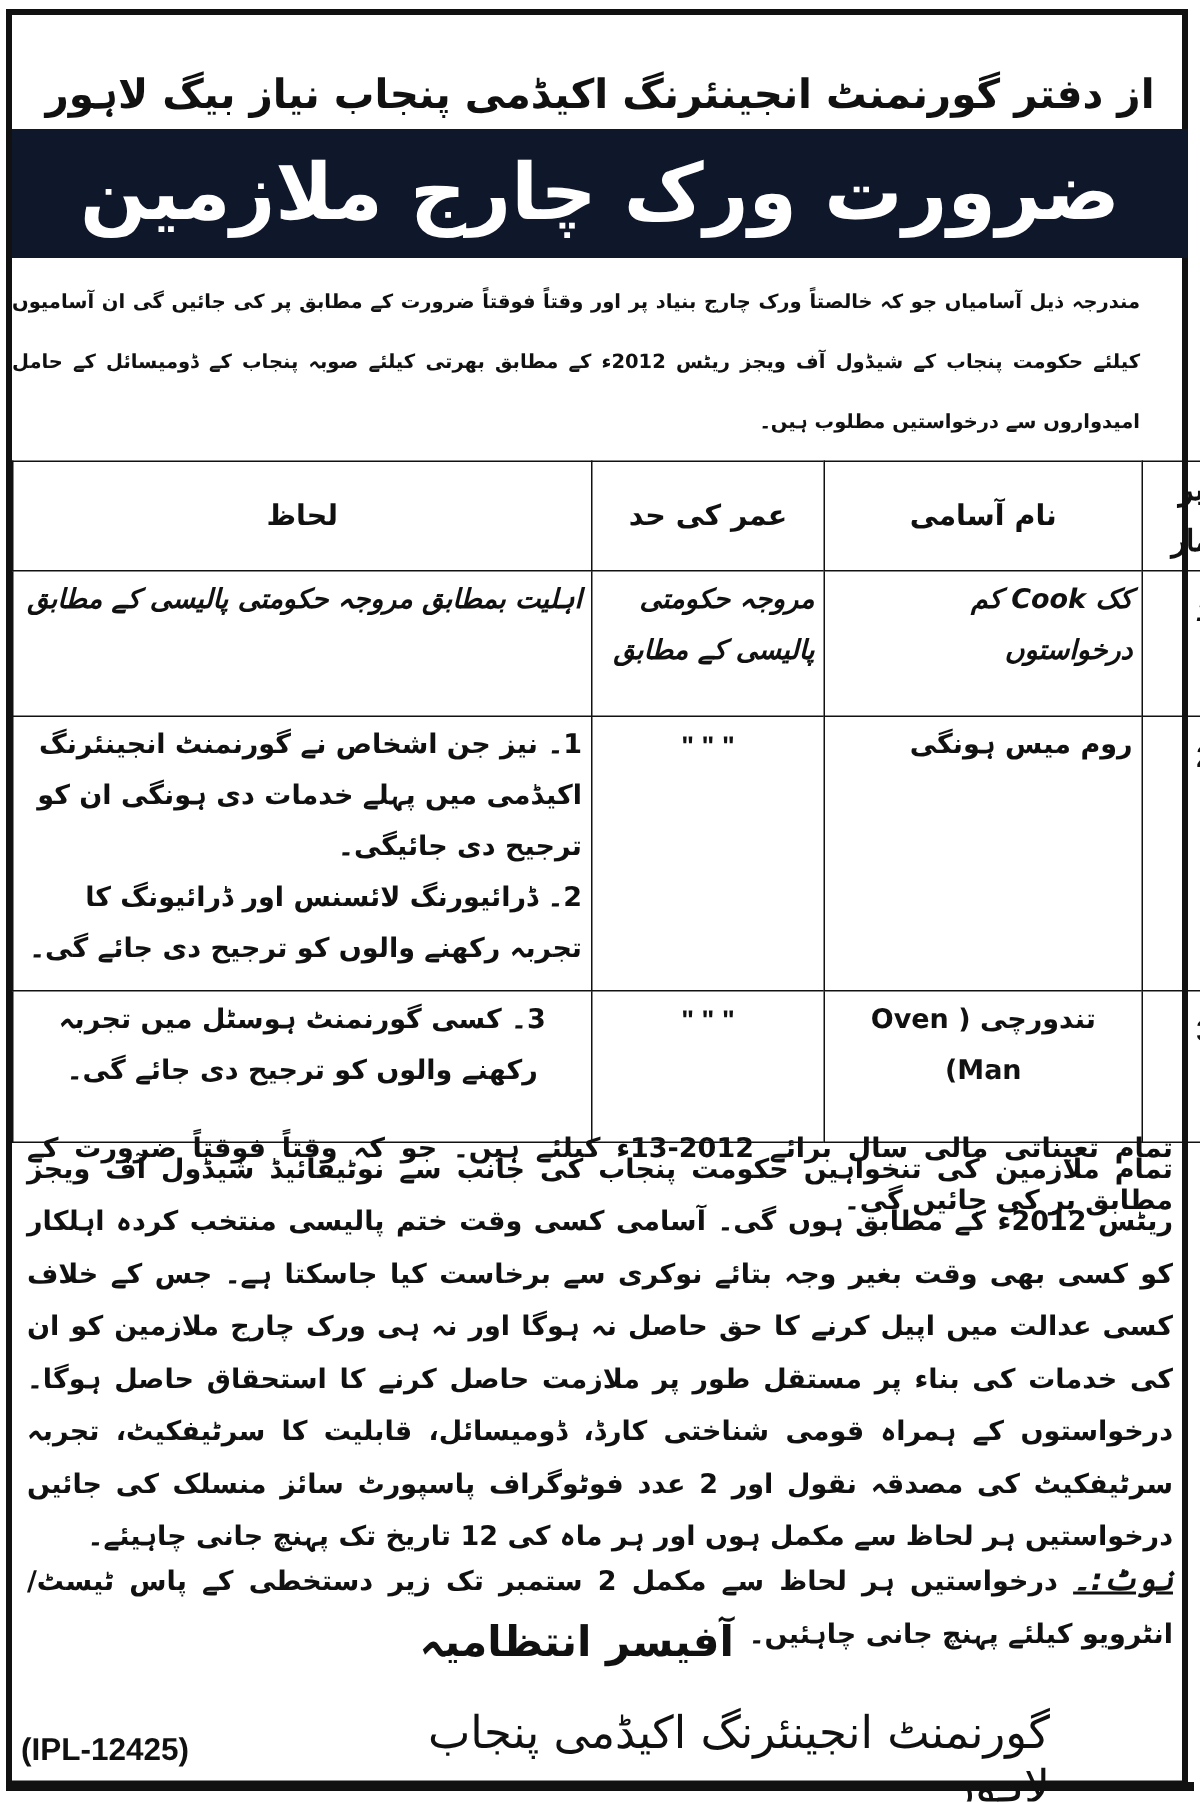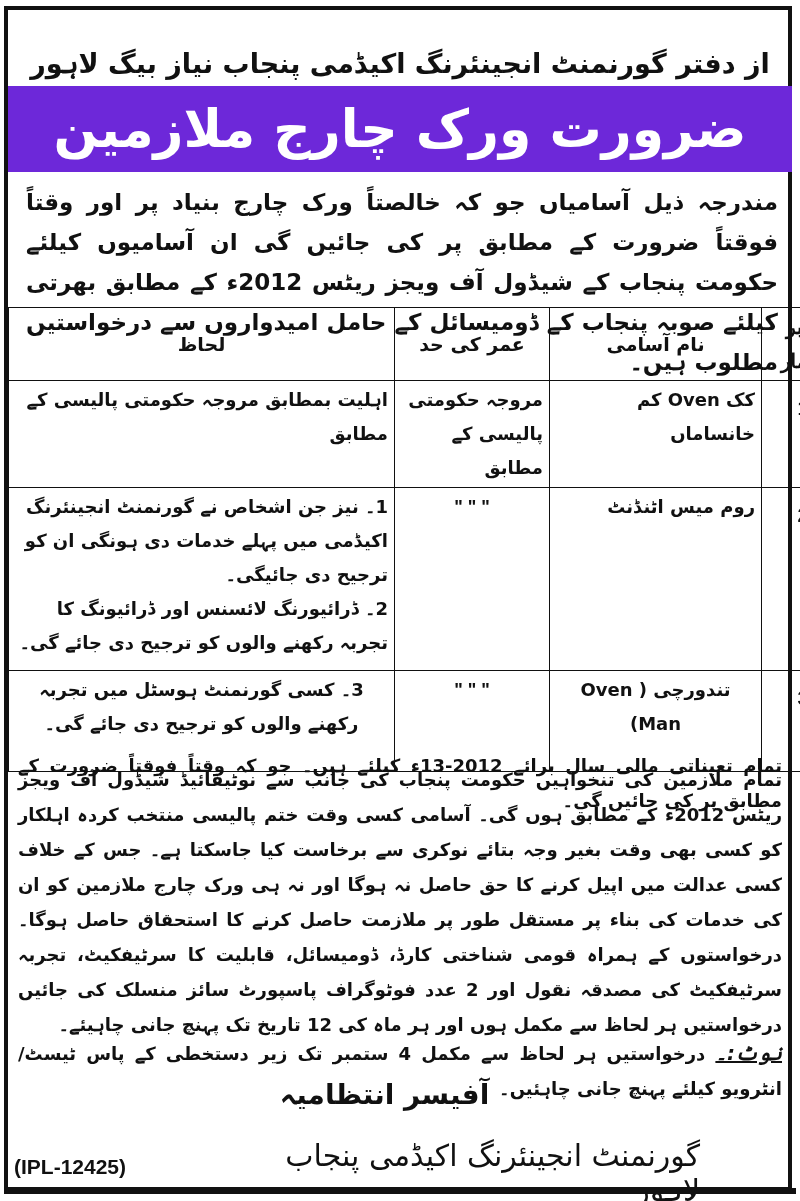--- a/index.html
+++ b/index.html
@@ -4,34 +4,34 @@
 <style>
   html, body { margin: 0; padding: 0; background: #ffffff; }
   body { width: 800px; height: 1201px; position: relative; overflow: hidden;
          font-family: "DejaVu Sans", sans-serif; color: #111; }
   .frame { position: absolute; left: 4px; top: 6px; width: 788px; height: 1185px;
            border: 4px solid #111; box-sizing: border-box; }
   .frame-bottom { position: absolute; left: 4px; top: 1188px; width: 792px; height: 6px; background:#111; }
   .rtl { direction: rtl; unicode-bidi: embed; }
   .org-header { position: absolute; top: 46px; left: 0; width: 800px; text-align: center;
                 font-size: 27px; font-weight: bold; line-height: 36px; }
-  .title-bar { position: absolute; left: 8px; top: 86px; width: 784px; height: 86px; background: #6d28d9;
+  .title-bar { position: absolute; left: 8px; top: 86px; width: 784px; height: 86px; background: #0f172a;
                color: #fff; text-align: center; font-size: 52px; font-weight: bold; line-height: 86px; }
-  .intro { position: absolute; top: 182px; left: 26px; width: 752px; font-size: 23px; font-weight: bold;
+  .intro { position: absolute; top: 182px; left: 8px; width: 752px; font-size: 13px; font-weight: bold;
            line-height: 40px; text-align: justify; }
   table.posts { position: absolute; left: 8px; top: 307px; width: 784px; border-collapse: collapse;
                 table-layout: fixed; }
   table.posts td, table.posts th { border: 1.5px solid #111; vertical-align: top; font-size: 18px;
                 font-weight: bold; line-height: 34px; padding: 2px 6px; }
   table.posts th { height: 40px; vertical-align: middle; font-size: 19px; text-align: center; }
   .c-sr { width: 70px; text-align: center; vertical-align: middle !important; font-family: "Liberation Sans", sans-serif; font-size: 20px !important; }
   .c-name { width: 199px; }
   .c-age { width: 142px; }
   .c-cond { width: 373px; }
-  .row1 td { height: 84px; }
+  .row1 td { height: 84px; font-style: italic; }
   .row2 td { height: 170px; }
   .row3 td { height: 88px; text-align: center; }
   .ditto { text-align: center; font-family: "Liberation Sans", sans-serif; }
   .sr-num { vertical-align: top !important; padding-top: 10px !important; }
   .para { position: absolute; left: 18px; width: 764px; font-size: 18px; font-weight: bold; line-height: 35px; text-align: justify; }
   .note-label { text-decoration: underline; font-size: 20px; font-style: italic; }
   .officer { position: absolute; top: 1078px; left: 0; width: 769px; text-align: center; font-size: 28px; font-weight: bold; }
   .org-footer { position: absolute; top: 1138px; left: 240px; width: 460px; font-size: 30px; font-weight: normal; }
   .ipl { position: absolute; top: 1155px; left: 14px; font-family: "Liberation Sans", sans-serif; font-weight: bold; font-size: 21px; }
 </style>
@@ -50,27 +50,27 @@
 <table class="posts rtl">
   <tbody>
       <tr>
     <th class="c-sr">نمبر شمار</th>
     <th class="c-name">نام آسامی</th>
     <th class="c-age">عمر کی حد</th>
     <th class="c-cond">لحاظ</th>
   </tr>
   <tr class="row1">
     <td class="c-sr sr-num">1</td>
-    <td>کک Oven کم خانساماں</td>
+    <td>کک Cook کم درخواستوں</td>
     <td>مروجہ حکومتی پالیسی کے مطابق</td>
     <td>اہلیت بمطابق مروجہ حکومتی پالیسی کے مطابق</td>
   </tr>
   <tr class="row2">
     <td class="c-sr sr-num">2</td>
-    <td>روم میس اٹنڈنٹ</td>
+    <td>روم میس ہونگی</td>
     <td class="ditto">" " "</td>
     <td>
       <div>1۔ نیز جن اشخاص نے گورنمنٹ انجینئرنگ اکیڈمی میں پہلے خدمات دی ہونگی ان کو ترجیح دی جائیگی۔</div>
       <div>2۔ ڈرائیورنگ لائسنس اور ڈرائیونگ کا تجربہ رکھنے والوں کو ترجیح دی جائے گی۔</div>
     </td>
   </tr>
   <tr class="row3">
     <td class="c-sr sr-num">3</td>
     <td>تندورچی ( Oven Man)</td>
     <td class="ditto">" " "</td>
@@ -78,18 +78,18 @@
   </tr>
 </tbody>
   </table>
 
 <div class="para rtl" style="top:722px;margin-top:26px;">تمام تعیناتی مالی سال برائے 2012-13ء کیلئے ہیں۔ جو کہ وقتاً فوقتاً ضرورت کے مطابق پر کی جائیں گی۔</div>
 
 <div class="para rtl" style="top:762px;">تمام ملازمین کی تنخواہیں حکومت پنجاب کی جانب سے نوٹیفائیڈ شیڈول آف ویجز ریٹس 2012ء کے مطابق ہوں گی۔ آسامی کسی وقت ختم پالیسی منتخب کردہ اہلکار کو کسی بھی وقت بغیر وجہ بتائے نوکری سے برخاست کیا جاسکتا ہے۔ جس کے خلاف کسی عدالت میں اپیل کرنے کا حق حاصل نہ ہوگا اور نہ ہی ورک چارج ملازمین کو ان کی خدمات کی بناء پر مستقل طور پر ملازمت حاصل کرنے کا استحقاق حاصل ہوگا۔ درخواستوں کے ہمراہ قومی شناختی کارڈ، ڈومیسائل، قابلیت کا سرٹیفکیٹ، تجربہ سرٹیفکیٹ کی مصدقہ نقول اور 2 عدد فوٹوگراف پاسپورٹ سائز منسلک کی جائیں درخواستیں ہر لحاظ سے مکمل ہوں اور ہر ماہ کی 12 تاریخ تک پہنچ جانی چاہیئے۔</div>
 
 <div class="para rtl" style="top:1036px;">
   <span class="note-label">نوٹ:۔</span>
-  <span>درخواستیں ہر لحاظ سے مکمل 4 ستمبر تک زیر دستخطی کے پاس ٹیسٹ/انٹرویو کیلئے پہنچ جانی چاہئیں۔</span>
+  <span>درخواستیں ہر لحاظ سے مکمل 2 ستمبر تک زیر دستخطی کے پاس ٹیسٹ/انٹرویو کیلئے پہنچ جانی چاہئیں۔</span>
 </div>
 
 <div class="officer rtl">آفیسر انتظامیہ</div>
 <div class="org-footer rtl">گورنمنٹ انجینئرنگ اکیڈمی پنجاب لاہور</div>
 <div class="ipl">(IPL-12425)</div>
 
 </body></html>

